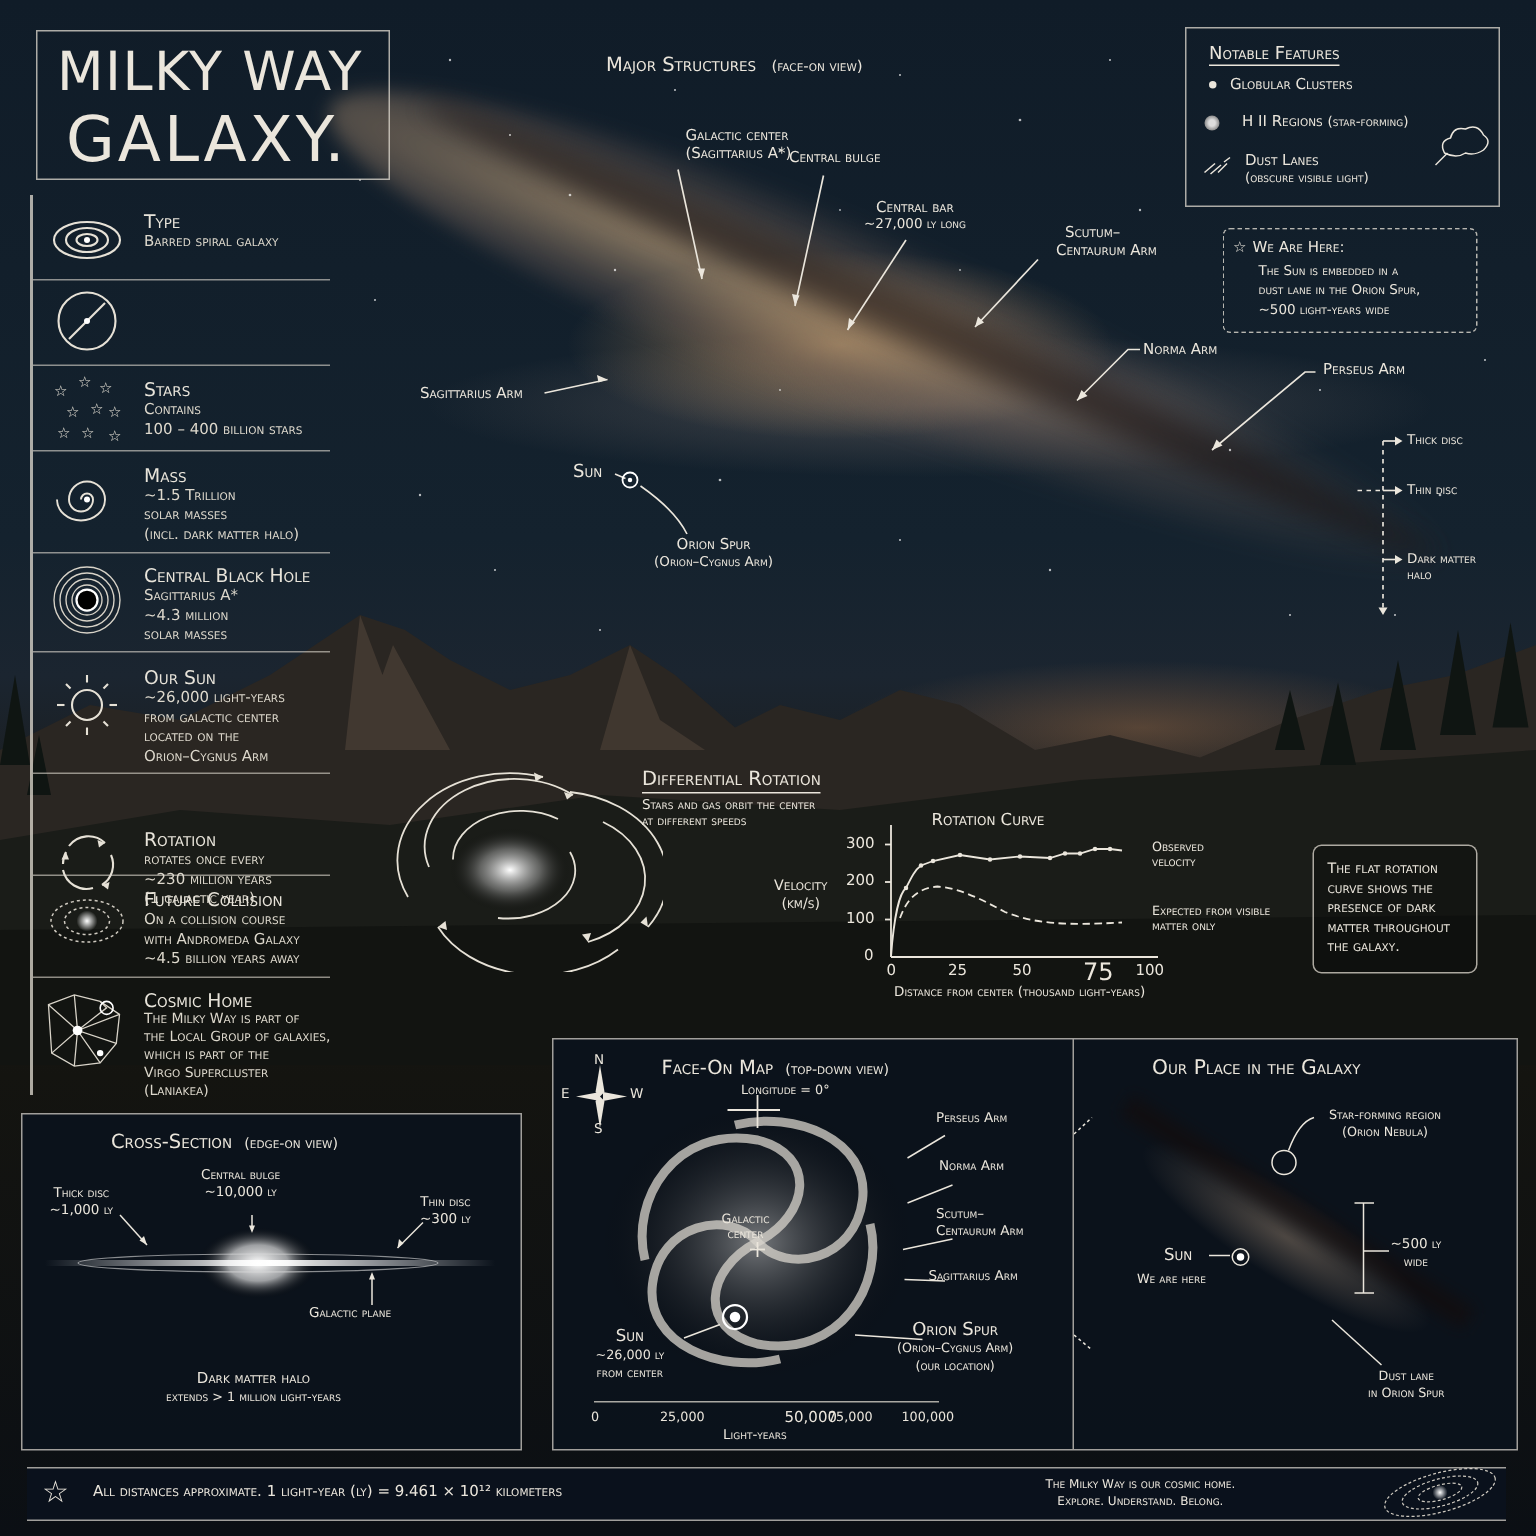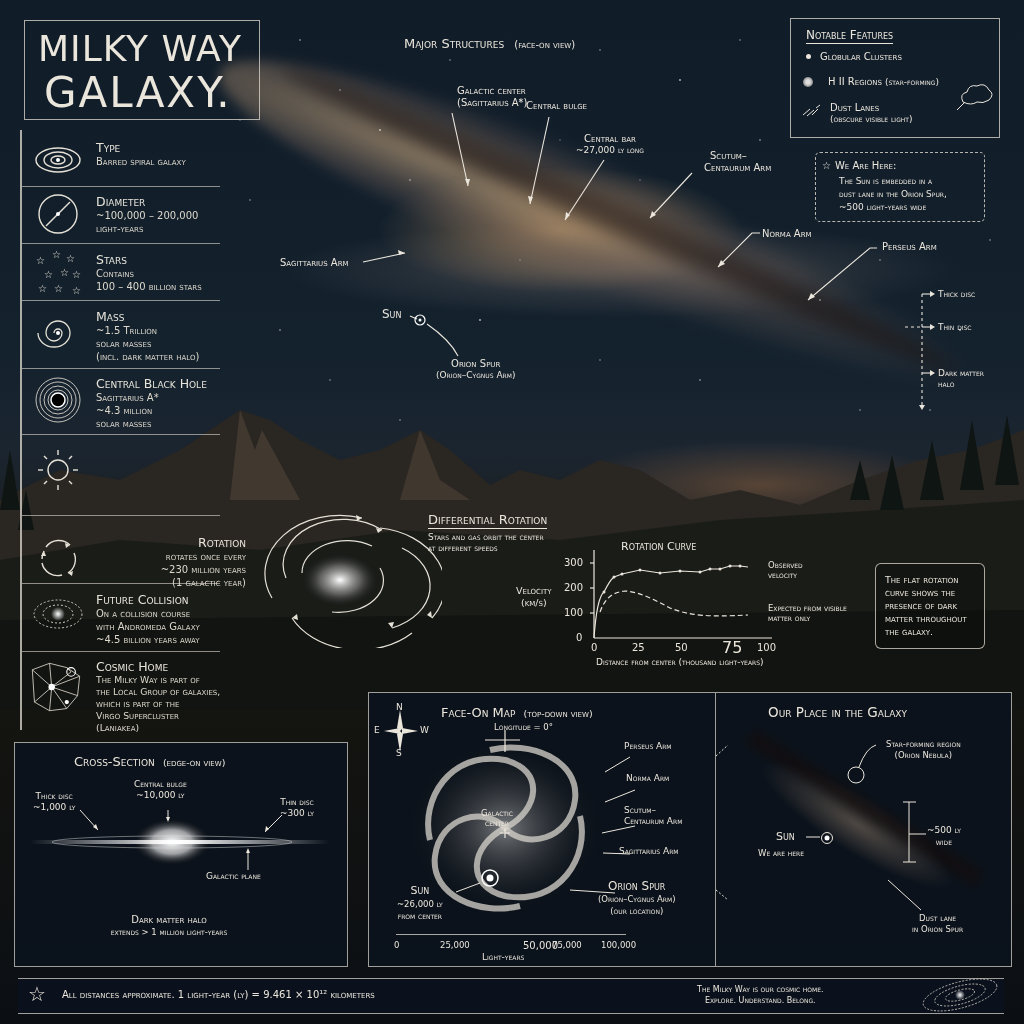--- a/index.html
+++ b/index.html
@@ -152,25 +152,20 @@
 <div class="sep" style="top:186px"></div>
 
 <div class="side-item" style="top:190px;height:52px;">
   <svg class="side-icon" viewBox="0 0 52 52" style="top:0">
     <g fill="none" stroke="#e6e1d6" stroke-width="1.4">
         <circle cx="26" cy="24" r="19"></circle>
         <line x1="14" y1="36" x2="38" y2="12"></line>
       </g>
       <circle cx="26" cy="24" r="2" fill="#fff"></circle>
   </svg>
-  <div class="side-text">
-    <div class="side-head">Diameter</div>
-    <div class="side-line">~100,000 – 200,000</div>
-    <div class="side-line">light-years</div>
-  </div>
 </div>
 <div class="sep" style="top:243px"></div>
 
 <div class="side-item" style="top:248px;height:50px;">
   <svg class="side-icon" viewBox="0 0 52 52" style="top:0">
     <g fill="#e6e1d6" font-size="10" font-family="DejaVu Sans, sans-serif">
         <text x="4" y="16">☆</text>
         <text x="20" y="10">☆</text>
         <text x="34" y="14">☆</text>
         <text x="12" y="30">☆</text>
@@ -231,24 +226,31 @@
       <line x1="26" y1="6" x2="26" y2="11"></line>
         <line x1="26" y1="41" x2="26" y2="46"></line>
         <line x1="6" y1="26" x2="11" y2="26"></line>
         <line x1="41" y1="26" x2="46" y2="26"></line>
       <line x1="12" y1="12" x2="15" y2="15"></line>
         <line x1="37" y1="37" x2="40" y2="40"></line>
         <line x1="40" y1="12" x2="37" y2="15"></line>
         <line x1="12" y1="40" x2="15" y2="37"></line>
       </g>
   </svg>
+  <div class="side-text">
+    <div class="side-head">Our Sun</div>
+    <div class="side-line">~26,000 light-years</div>
+    <div class="side-line">from galactic center</div>
+    <div class="side-line">located on the</div>
+    <div class="side-line">Orion–Cygnus Arm</div>
+  </div>
 </div>
 <div class="sep" style="top:515px"></div>
 
-<div class="side-item" style="top:531px;height:60px;text-align:right;">
+<div class="side-item" style="top:548px;height:60px;">
   <svg class="side-icon" viewBox="0 0 52 52" style="top:2px">
     <g fill="none" stroke="#e6e1d6" stroke-width="1.4">
         <path d="M14,14 A16,16 0 0 1 38,12"></path>
         <path d="M42,20 A16,16 0 0 1 36,40"></path>
         <path d="M30,42 A16,16 0 0 1 10,30"></path>
         <path d="M10,26 A16,16 0 0 1 12,18"></path>
       </g>
     <g fill="#e6e1d6">
         <path d="M38,12 l-5,-2 l1,5 z"></path>
         <path d="M36,40 l5,-2 l-1,5 z"></path>

